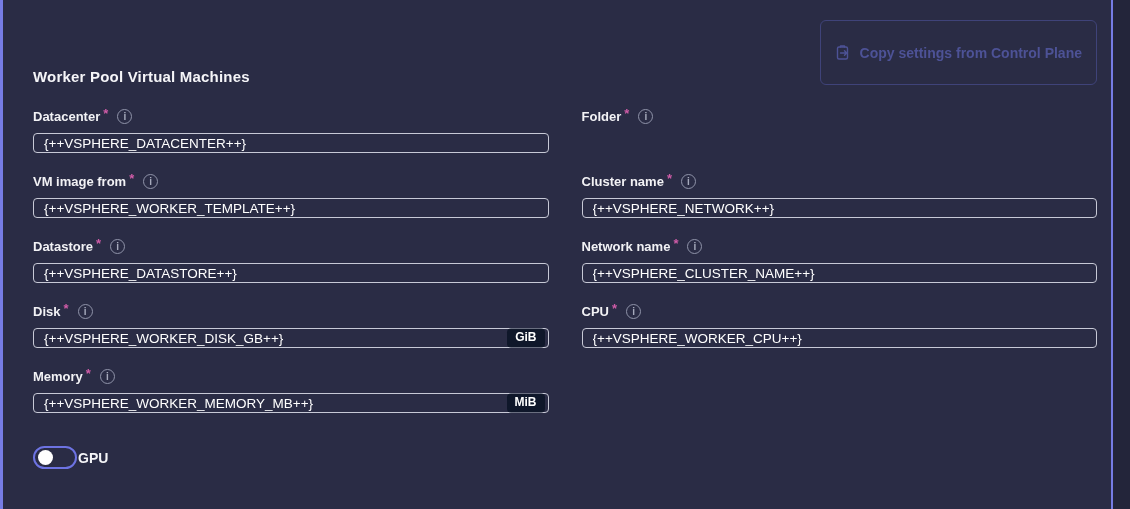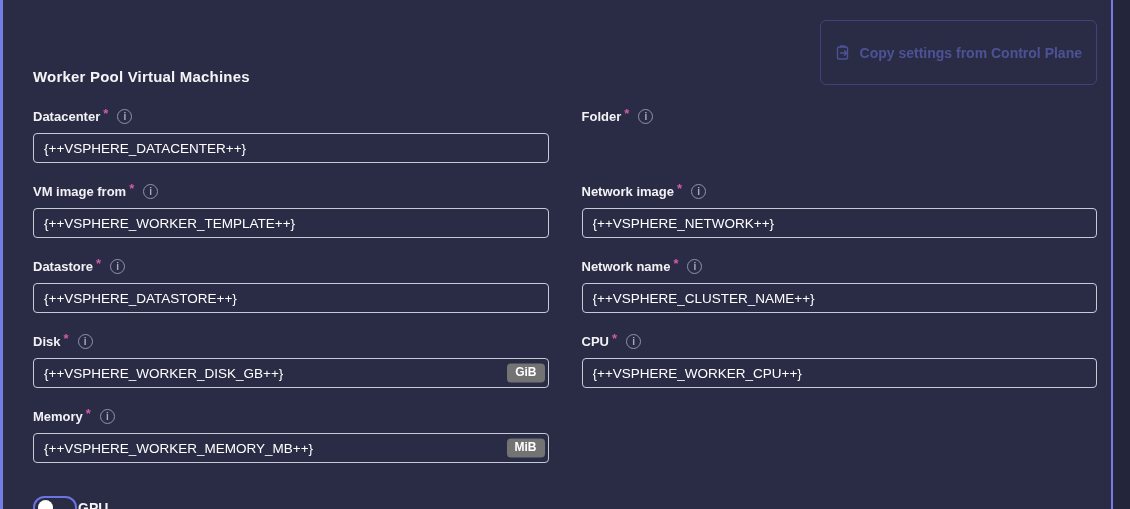--- a/index.html
+++ b/index.html
@@ -82,36 +82,36 @@
     color: #a6aabc;
     font-size: 10px;
     font-weight: bold;
     margin-left: 9px;
     line-height: 1;
     user-select: none;
   }
   .input-wrap { position: relative; }
   .text-input {
     width: 100%;
-    height: 30px;
+    height: 20px;
     background: transparent;
     border: 1px solid #c7c9d6;
     border-radius: 4px;
     color: #ffffff;
     font-family: "Liberation Sans", sans-serif;
     font-size: 13.5px;
     padding: 1px 10px;
     outline: none;
   }
   .unit-badge {
     position: absolute;
     right: 4px;
     top: 50%;
     transform: translateY(-50%);
-    background: #737373;
+    background: #0f172a;
     color: #ffffff;
     font-size: 12px;
     font-weight: bold;
     padding: 3px 8px;
     border-radius: 4px;
     line-height: 1.1;
   }
   .gpu-row {
     display: flex;
     align-items: center;
@@ -186,21 +186,21 @@
         <span class="required-marker">*</span>
         <span class="info-icon">i</span>
       </div>
       <div class="input-wrap">
         <input class="text-input" type="text" value="{++VSPHERE_WORKER_TEMPLATE++}" style="">
       </div>
     </div>
 
     <div class="field-group">
       <div class="field-label-row">
-        <span class="field-label">Network image</span>
+        <span class="field-label">Cluster name</span>
         <span class="required-marker">*</span>
         <span class="info-icon">i</span>
       </div>
       <div class="input-wrap">
         <input class="text-input" type="text" value="{++VSPHERE_NETWORK++}" style="">
       </div>
     </div>
 
     <div class="field-group">
       <div class="field-label-row">

